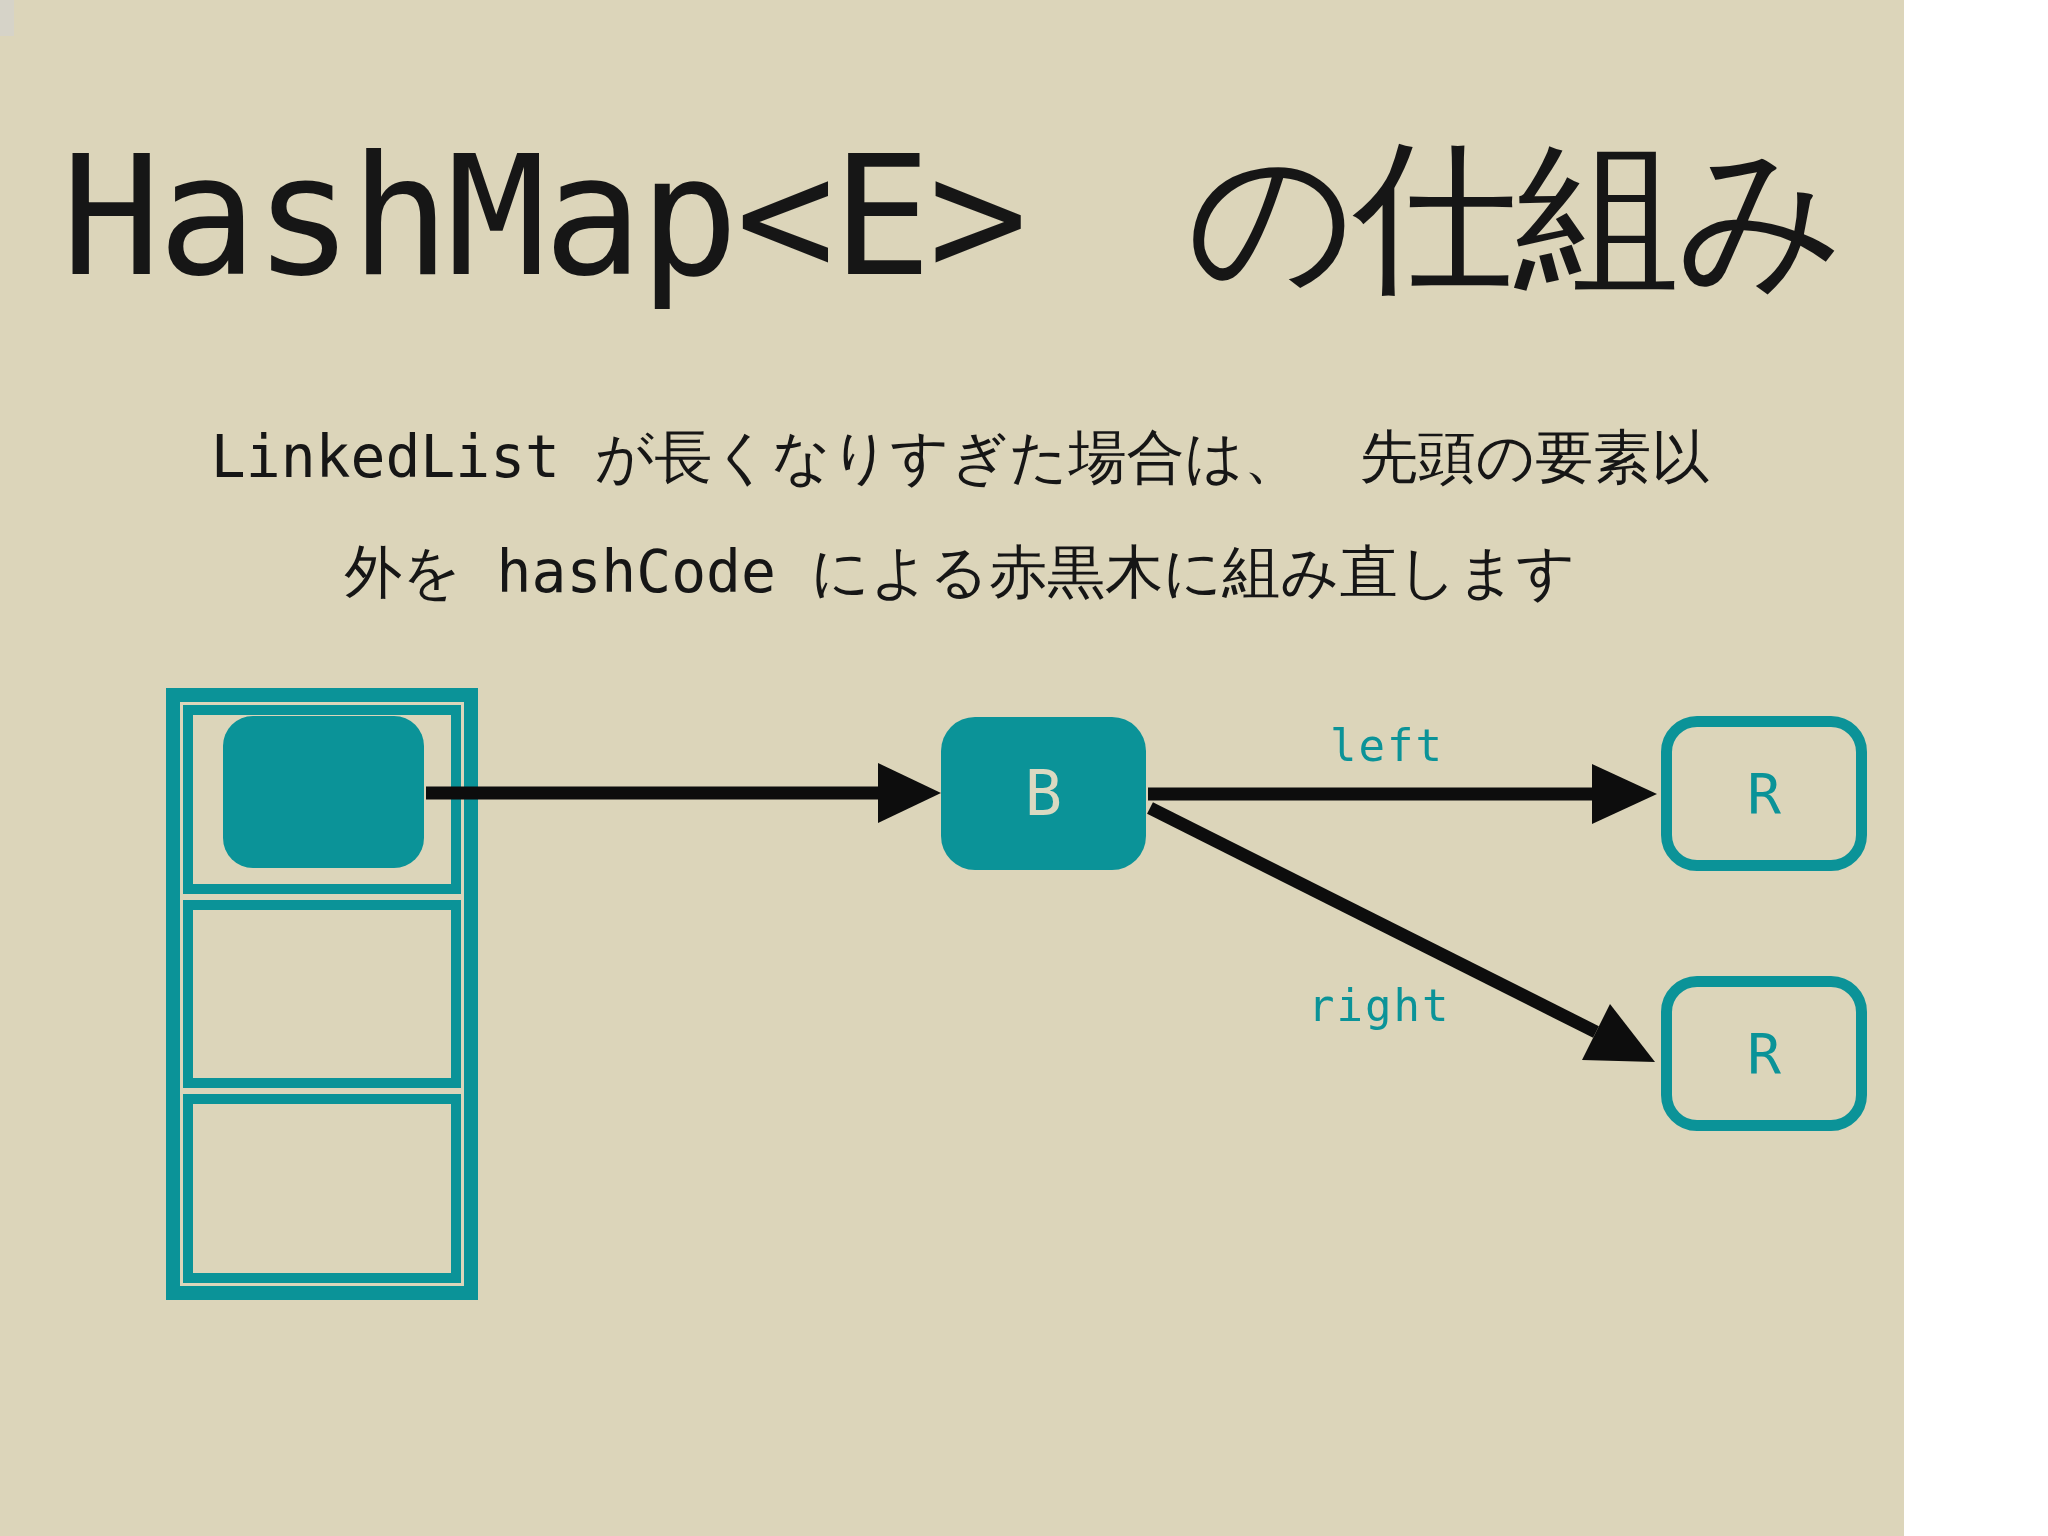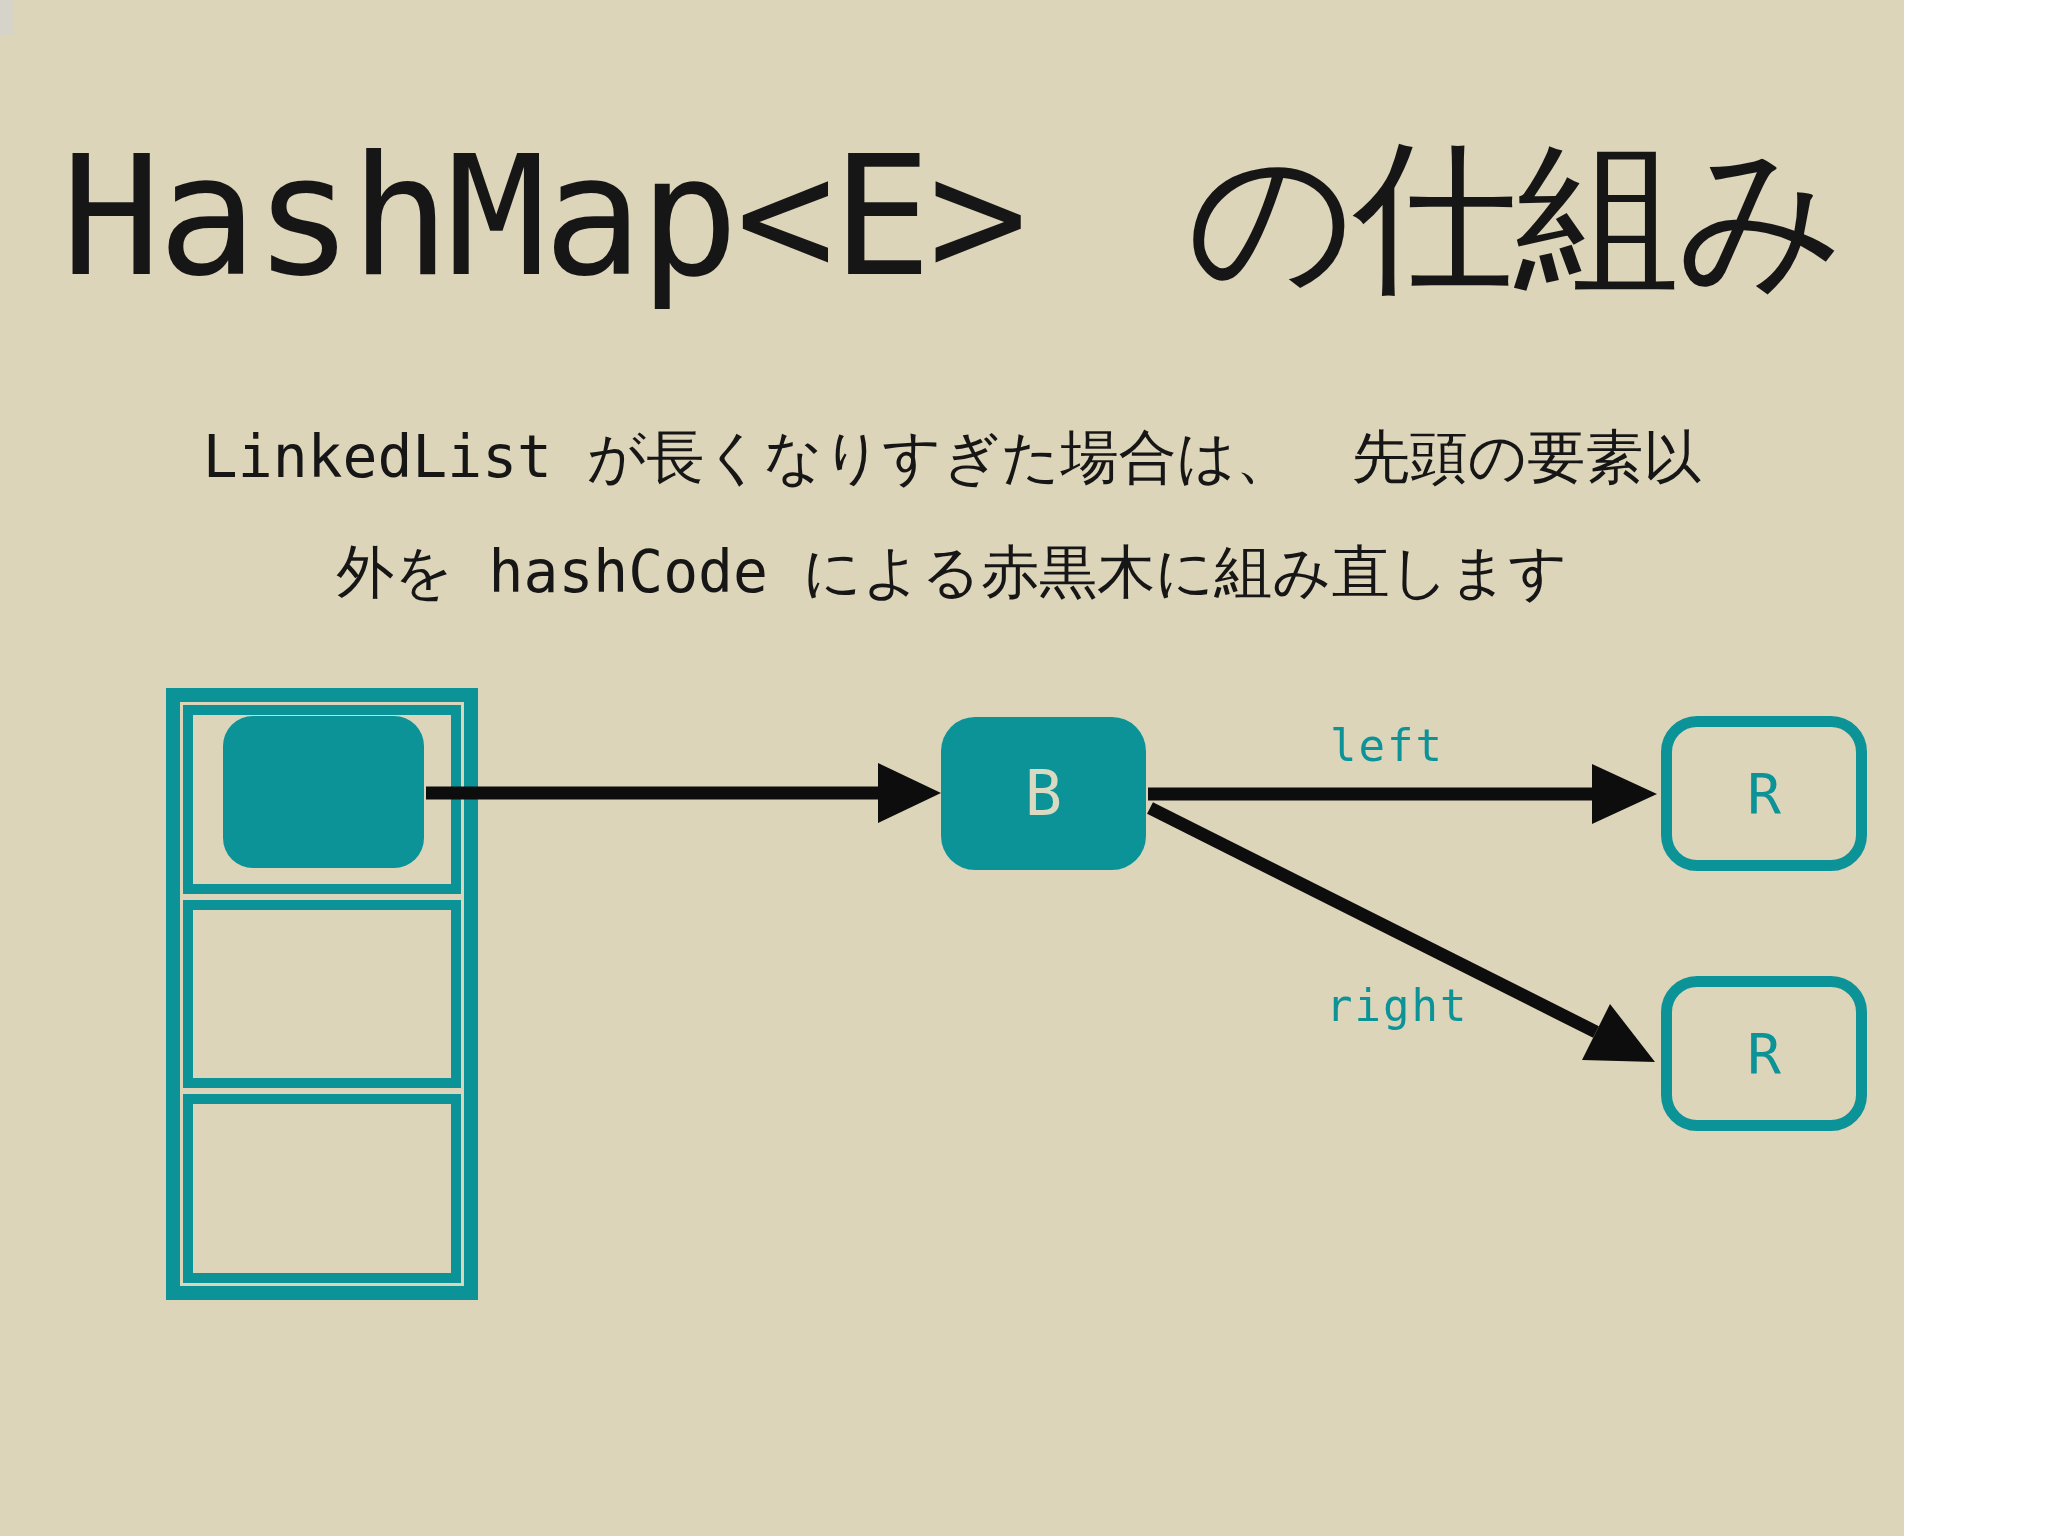--- a/index.html
+++ b/index.html
@@ -9,21 +9,21 @@
     overflow:hidden;
     font-family:"DejaVu Sans Mono","DejaVu Sans","Liberation Sans",sans-serif;
   }
   .title{
     position:absolute;left:0;top:112px;width:100%;
     text-align:center;white-space:nowrap;
     font-size:165px;line-height:210px;letter-spacing:-3px;
     font-weight:400;
   }
   .subtitle{
-    position:absolute;left:0;top:400px;width:100%;
+    position:absolute;left:8px;top:400px;width:100%;
     text-align:center;white-space:nowrap;
     font-size:58px;line-height:115px;
   }
   .bucket{
     position:absolute;left:166px;top:688px;width:312px;height:612px;
     box-sizing:border-box;border:14px solid var(--teal);
     display:flex;flex-direction:column;gap:6px;padding:3px;
   }
   .bucket .cell{flex:1;border:10px solid var(--teal);box-sizing:border-box;}
   .entry{
@@ -45,21 +45,21 @@
     border:11px solid var(--teal);border-radius:36px;
     color:var(--teal);font-size:56px;background:transparent;
   }
   .node-r.top{left:1661px;top:716px;}
   .node-r.bottom{left:1661px;top:976px;}
   .edge-label{
     position:absolute;color:var(--teal);
     font-size:44px;letter-spacing:2px;
   }
   .edge-label.left{left:1330px;top:720px;}
-  .edge-label.right{left:1308px;top:980px;margin-left:18px;}
+  .edge-label.right{left:1308px;top:980px;}
   .corner-artifact{
     position:absolute;left:0;top:0;width:14px;height:36px;
   }
 </style>
 </head>
 <body>
 
 <div class="slide" id="slide" style="--teal: #0b9398; background: rgb(220, 213, 186); color: rgb(22, 22, 22);">
 
   <div class="corner-artifact" id="corner" style="background: rgb(214, 211, 200);"></div>

